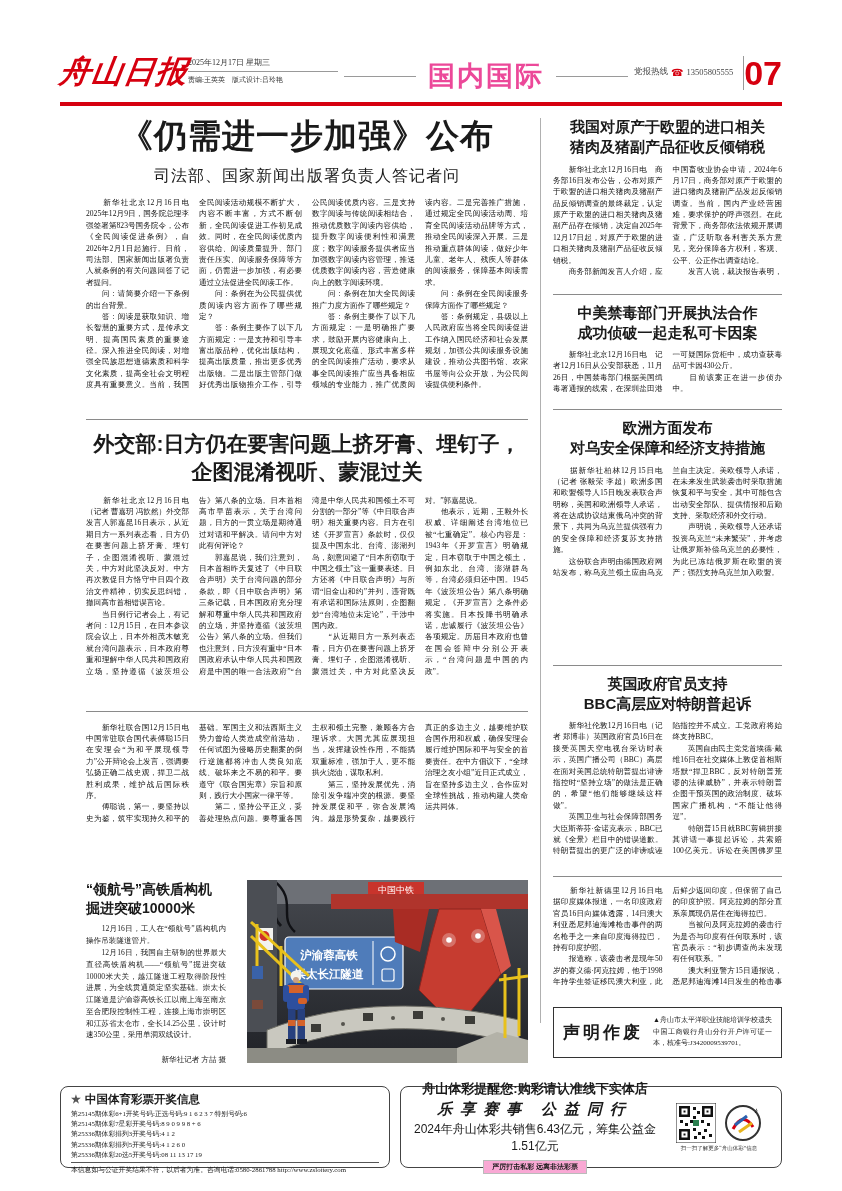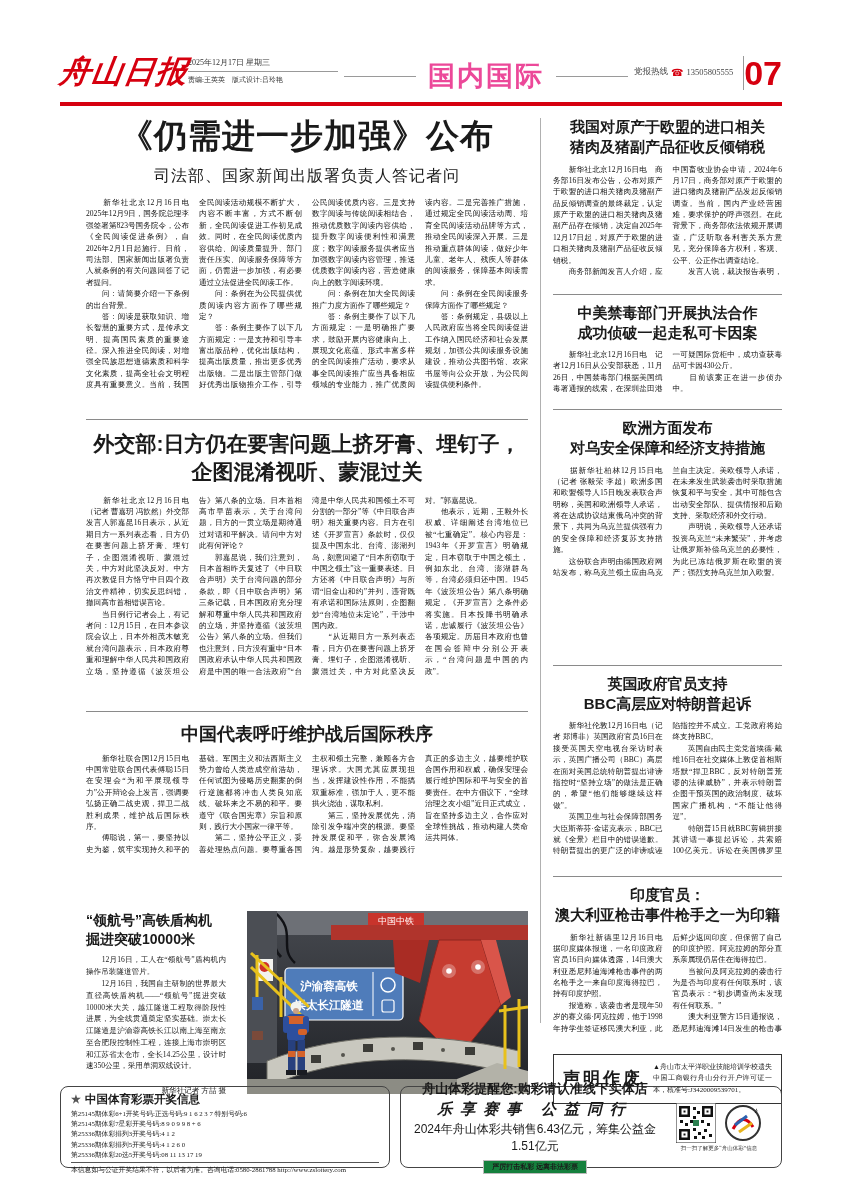--- a/index.html
+++ b/index.html
@@ -72,21 +72,21 @@
   .lottery-box { width:330px; border:1.5px solid #444; border-radius:8px; padding:5px 10px 3px; display:flex; flex-direction:column; }
   .lottery-title { font-family:"Liberation Sans",sans-serif; font-weight:bold; font-size:11.5px; display:flex; align-items:center; gap:4px; }
   .star-icon { font-size:11px; color:#555; }
   .lottery-lines { margin-top:2px; font-size:6.8px; line-height:1.5; flex:1; }
   .lottery-note { font-size:6.8px; border-top:1px solid #555; padding-top:2px; margin-top:2px; white-space:nowrap; }
   .promo-box { flex:1; border:1.5px solid #444; border-radius:8px; padding:4px 10px; display:flex; align-items:center; gap:8px; }
   .promo-text { flex:1; text-align:center; }
   .promo-l1 { font-family:"Liberation Sans",sans-serif; font-weight:bold; font-size:13px; }
   .promo-l2 { font-style:italic; font-weight:bold; font-size:15px; letter-spacing:8px; margin:2px 0; }
   .promo-l3 { font-family:"Liberation Sans",sans-serif; font-size:12px; }
-  .promo-l4 { display:inline-block; font-size:7px; font-weight:bold; background:#15803d; border:1px solid #bbb; padding:1px 8px; margin-top:3px; }
+  .promo-l4 { display:inline-block; font-size:7px; font-weight:bold; background:#f9a8d4; border:1px solid #bbb; padding:1px 8px; margin-top:3px; }
   .qr-zone { width:104px; text-align:center; }
   .qr-row { display:flex; gap:7px; justify-content:center; }
   .qr-caption { font-size:5.5px; margin-top:2px; color:#333; }
 
   svg text { font-family:"Liberation Sans",sans-serif; }
 </style>
 </head>
 <body>
 
 <div class="page">
@@ -137,21 +137,20 @@
         </div>
         <div class="body-txt cols4 diplomacy-body">　　新华社北京12月16日电（记者 曹嘉玥 冯歆然）外交部发言人郭嘉昆16日表示，从近期日方一系列表态看，日方仍在要害问题上挤牙膏、埋钉子，企图混淆视听、蒙混过关，中方对此坚决反对。中方再次敦促日方恪守中日四个政治文件精神，切实反思纠错，撤回高市首相错误言论。
 　　当日例行记者会上，有记者问：12月15日，在日本参议院会议上，日本外相茂木敏充就台湾问题表示，日本政府尊重和理解中华人民共和国政府立场，坚持遵循《波茨坦公告》第八条的立场。日本首相高市早苗表示，关于台湾问题，日方的一贯立场是期待通过对话和平解决。请问中方对此有何评论？
 　　郭嘉昆说，我们注意到，日本首相昨天复述了《中日联合声明》关于台湾问题的部分条款，即《日中联合声明》第三条记载，日本国政府充分理解和尊重中华人民共和国政府的立场，并坚持遵循《波茨坦公告》第八条的立场。但我们也注意到，日方没有重申“日本国政府承认中华人民共和国政府是中国的唯一合法政府”“台湾是中华人民共和国领土不可分割的一部分”等《中日联合声明》相关重要内容。日方在引述《开罗宣言》条款时，仅仅提及中国东北、台湾、澎湖列岛，刻意回避了“日本所窃取于中国之领土”这一重要表述。日方还将《中日联合声明》与所谓“旧金山和约”并列，违背既有承诺和国际法原则，企图翻炒“台湾地位未定论”，干涉中国内政。
 　　“从近期日方一系列表态看，日方仍在要害问题上挤牙膏、埋钉子，企图混淆视听、蒙混过关，中方对此坚决反对。”郭嘉昆说。
 　　他表示，近期，王毅外长权威、详细阐述台湾地位已被“七重确定”。核心内容是：1943年《开罗宣言》明确规定，日本窃取于中国之领土，例如东北、台湾、澎湖群岛等，台湾必须归还中国。1945年《波茨坦公告》第八条明确规定，《开罗宣言》之条件必将实施。日本投降书明确承诺，忠诚履行《波茨坦公告》各项规定。历届日本政府也曾在国会答辩中分别公开表示，“台湾问题是中国的内政”。</div>
       </div>
       <div class="h-rule"></div>
 
       <div>
-        <div class="sm-title">中国代表呼吁维护战后国际秩序</div>
         <div class="body-txt cols4 un-body">　　新华社联合国12月15日电　中国常驻联合国代表傅聪15日在安理会“为和平展现领导力”公开辩论会上发言，强调要弘扬正确二战史观，捍卫二战胜利成果，维护战后国际秩序。
 　　傅聪说，第一，要坚持以史为鉴，筑牢实现持久和平的基础。军国主义和法西斯主义势力曾给人类造成空前浩劫，任何试图为侵略历史翻案的倒行逆施都将冲击人类良知底线、破坏来之不易的和平。要遵守《联合国宪章》宗旨和原则，践行大小国家一律平等。
 　　第二，坚持公平正义，妥善处理热点问题。要尊重各国主权和领土完整，兼顾各方合理诉求。大国尤其应展现担当，发挥建设性作用，不能搞双重标准，强加于人，更不能拱火浇油，谋取私利。
 　　第三，坚持发展优先，消除引发争端冲突的根源。要坚持发展促和平，弥合发展鸿沟。越是形势复杂，越要践行真正的多边主义，越要维护联合国作用和权威，确保安理会履行维护国际和平与安全的首要责任。在中方倡议下，“全球治理之友小组”近日正式成立，旨在坚持多边主义，合作应对全球性挑战，推动构建人类命运共同体。</div>
       </div>
 
       <div class="bottom-row">
         <div class="tunnel-text">
           <div class="tunnel-title">
             <span>“领航号”高铁盾构机</span><br>
@@ -281,24 +280,20 @@
           <span>BBC高层应对特朗普起诉</span>
         </div>
         <div class="body-txt cols2 r-body-4">　　新华社伦敦12月16日电（记者 郑博非）英国政府官员16日在接受英国天空电视台采访时表示，英国广播公司（BBC）高层在面对美国总统特朗普提出诽谤指控时“坚持立场”的做法是正确的，希望“他们能够继续这样做”。
 　　英国卫生与社会保障部国务大臣斯蒂芬·金诺克表示，BBC已就《全景》栏目中的错误道歉。特朗普提出的更广泛的诽谤或诬陷指控并不成立。工党政府将始终支持BBC。
 　　英国自由民主党党首埃德·戴维16日在社交媒体上敦促首相斯塔默“捍卫BBC，反对特朗普荒谬的法律威胁”，并表示特朗普企图干预英国的政治制度、破坏国家广播机构，“不能让他得逞”。
 　　特朗普15日就BBC剪辑拼接其讲话一事提起诉讼，共索赔100亿美元。诉讼在美国佛罗里达州南区联邦地区法院发起。法庭文件显示，诉讼包括一项诽谤指控和一项违反佛罗里达州贸易行为法的指控。</div>
       </div>
       <div class="r-rule"></div>
 
       <div>
-        <div class="r-title">
-          <span>印度官员：</span><br>
-          <span>澳大利亚枪击事件枪手之一为印籍</span>
-        </div>
         <div class="body-txt cols2 r-body-5">　　新华社新德里12月16日电　据印度媒体报道，一名印度政府官员16日向媒体透露，14日澳大利亚悉尼邦迪海滩枪击事件的两名枪手之一来自印度海得拉巴，持有印度护照。
 　　报道称，该袭击者是现年50岁的赛义德·阿克拉姆，他于1998年持学生签证移民澳大利亚，此后鲜少返回印度，但保留了自己的印度护照。阿克拉姆的部分直系亲属现仍居住在海得拉巴。
 　　当被问及阿克拉姆的袭击行为是否与印度有任何联系时，该官员表示：“初步调查尚未发现有任何联系。”
 　　澳大利亚警方15日通报说，悉尼邦迪海滩14日发生的枪击事件已造成包括1名作案嫌疑人在内的16人死亡、40人受伤。澳大利亚总理阿尔巴尼斯16日表示，制造悉尼邦迪海滩枪击事件的一对父子可能受到“伊斯兰国”极端思想驱动。</div>
       </div>
 
       <div class="notice-box">
         <div class="notice-title">声明作废</div>
         <div class="notice-body">▲舟山市太平洋职业技能培训学校遗失中国工商银行舟山分行开户许可证一本，核准号:J3420009539701。</div>
       </div>

